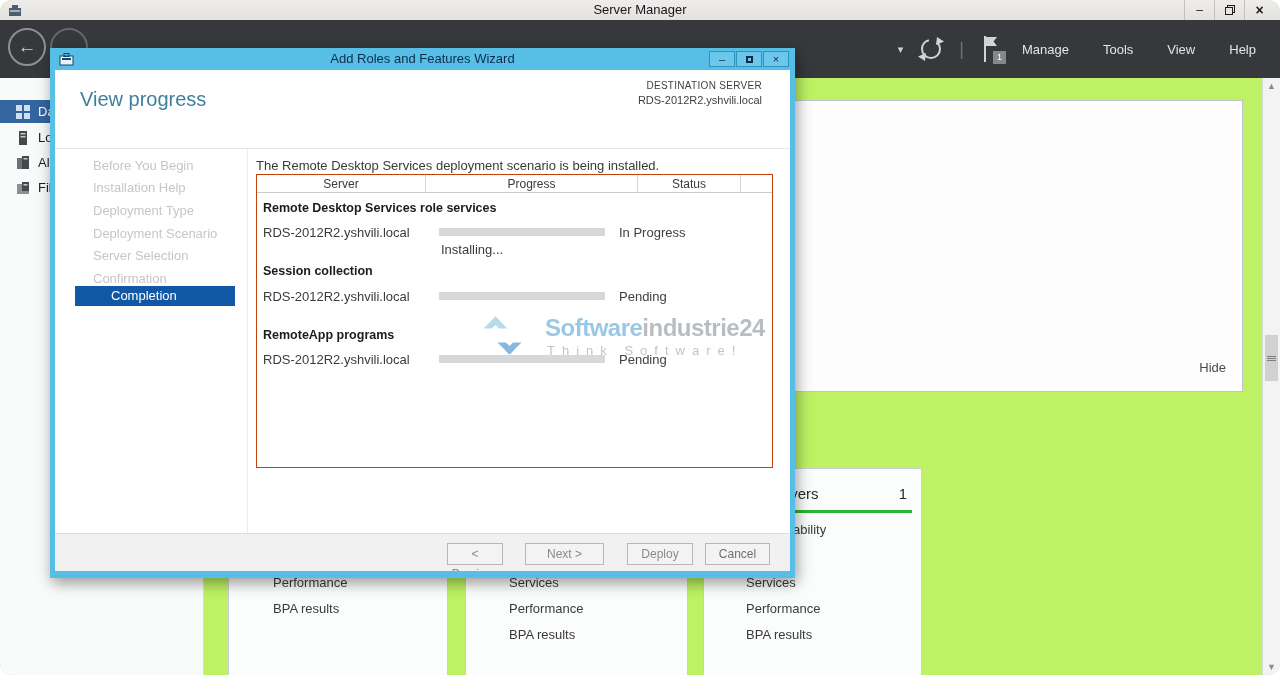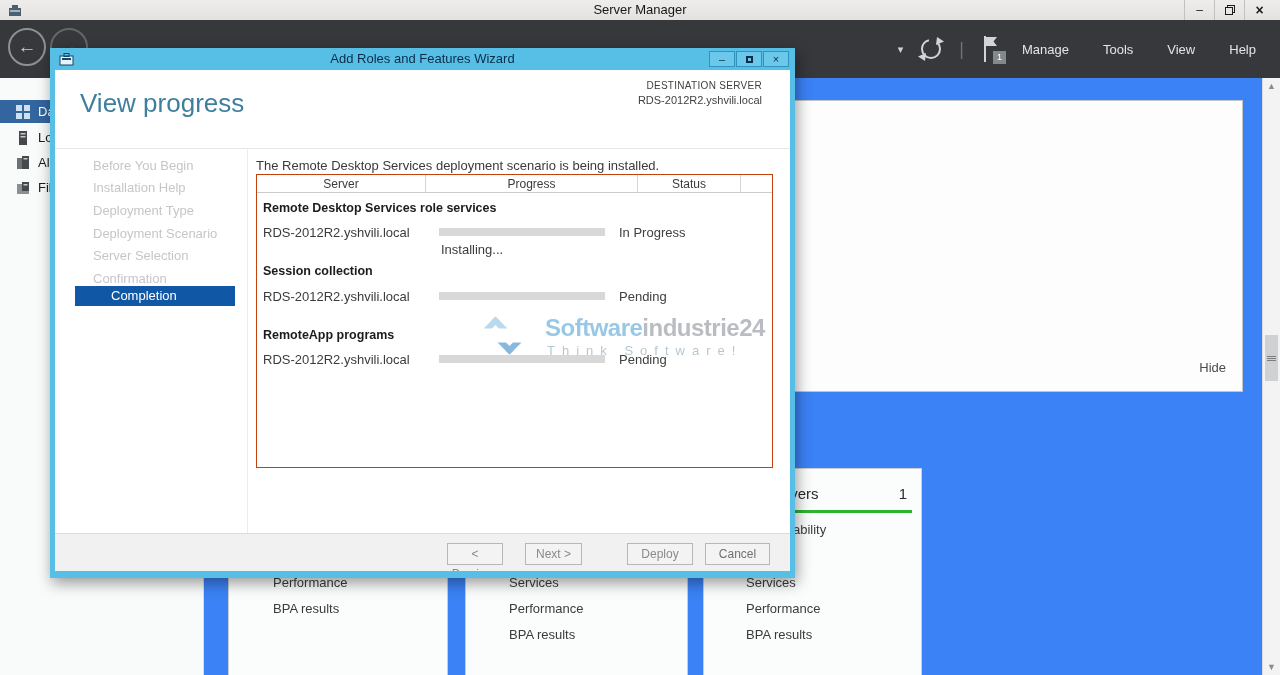--- a/index.html
+++ b/index.html
@@ -1,17 +1,17 @@
 <!DOCTYPE html>
 <html><head>
 <meta charset="utf-8">
 <style>
   * { margin:0; padding:0; box-sizing:border-box; }
   body { font-family:"Liberation Sans", sans-serif; }
-  .screen { position:relative; width:1280px; height:675px; background:#3b82f6; overflow:hidden; }
+  .screen { position:relative; width:1280px; height:675px; background:#bef264; overflow:hidden;border-radius:12px; }
 
   
   .titlebar { position:absolute; left:0; top:0; width:1280px; height:20px;
     background:linear-gradient(#efedec,#e4e2e1); z-index:3; }
   .app-icon { position:absolute; left:8px; top:3px; width:14px; height:14px; }
   .win-title { position:absolute; left:0; top:2px; width:100%; text-align:center;
     font-size:13px; color:#161616; }
   .winbtns { position:absolute; right:6px; top:0; height:20px; display:flex; }
   .winbtn { width:30px; height:20px; display:flex; align-items:center; justify-content:center;
     border-left:1px solid #c3c1c0; color:#1c1c1c; font-size:12px; cursor:default; }
@@ -72,21 +72,21 @@
   .wiz-icon { position:absolute; left:9px; top:4px; width:15px; height:14px; }
   .wiz-title { position:absolute; left:0; top:0; width:100%; text-align:center; line-height:22px;
     font-size:13px; color:#0c2c4a; }
   .wiz-btns { position:absolute; right:6px; top:3px; display:flex; }
   .wiz-btn { width:26px; height:16px; background:#6cc8ea; border:1px solid #2f93bd; margin-left:1px;
     display:flex; align-items:center; justify-content:center; color:#0c2c4a; font-size:11px; }
   .wiz-btn .sq { width:7px; height:7px; border:2px solid #0c2c4a; }
   .wiz-body { position:relative; width:745px; height:508px; background:#ffffff;
     border-left:5px solid #57bfe6; border-right:5px solid #57bfe6; border-bottom:7px solid #57bfe6;
     overflow:hidden; }
-  .wiz-heading { position:absolute; left:25px; top:18px; font-size:26px; font-weight:300; color:#3e7f9e; }
+  .wiz-heading { position:absolute; left:25px; top:18px; font-size:20px; font-weight:300; color:#3e7f9e; }
   .dest { position:absolute; right:28px; top:10px; text-align:right; color:#3f3f3f; }
   .dest .l1 { font-size:10px; letter-spacing:.3px; }
   .dest .l2 { font-size:11px; margin-top:3px; }
   .hdr-line { position:absolute; left:0; top:78px; width:100%; height:1px; background:#e6e6e6; }
   .vert-line { position:absolute; left:192px; top:79px; width:1px; height:384px; background:#ececec; }
 
   .step { position:absolute; left:20px; width:160px; font-size:13px; color:#c4c6c8; white-space:nowrap; padding-left:18px; }
   .step.sel { background:#1057a5; color:#ffffff; height:20px; line-height:20px;padding-left:36px; }
 
   .wiz-msg { position:absolute; left:201px; top:88px; font-size:13px; color:#3a3a3a; }
@@ -109,21 +109,21 @@
   .wm-d2 { left:18px; top:16px; border-color:#3f8ec9; border-top-color:transparent; border-left-color:transparent; }
   .wm-text { position:absolute; left:62px; top:0; white-space:nowrap; font-size:24px; font-weight:bold; letter-spacing:-.5px; }
   .wm-b1 { color:#5aa7d8; } .wm-b2 { color:#8f969c; }
   .wm-tag { position:absolute; left:64px; top:29px; font-size:13px; letter-spacing:7px; color:#8aa5b5; white-space:nowrap; }
 
   .wiz-footer { position:absolute; left:0; top:463px; width:100%; height:38px;
     background:#f1f1f1; border-top:1px solid #dcdcdc; }
   .wbtn { position:absolute; top:9px; height:22px; background:#f3f3f3; border:1px solid #b7b7b7;
     font-size:12px; color:#8a8a8a; font-family:"Liberation Sans",sans-serif; text-align:center; line-height:20px; }
   .wbtn.prev { left:392px; width:56px; }
-  .wbtn.next { left:470px; width:57px; }
+  .wbtn.next { left:470px; width:79px; }
   .wbtn.deploy { left:572px; width:66px; }
   .wbtn.cancel { left:650px; width:65px; color:#6f6f6f; }
 
   svg { display:block; }
 </style>
 </head>
 <body>
 
 <div class="screen">
 

